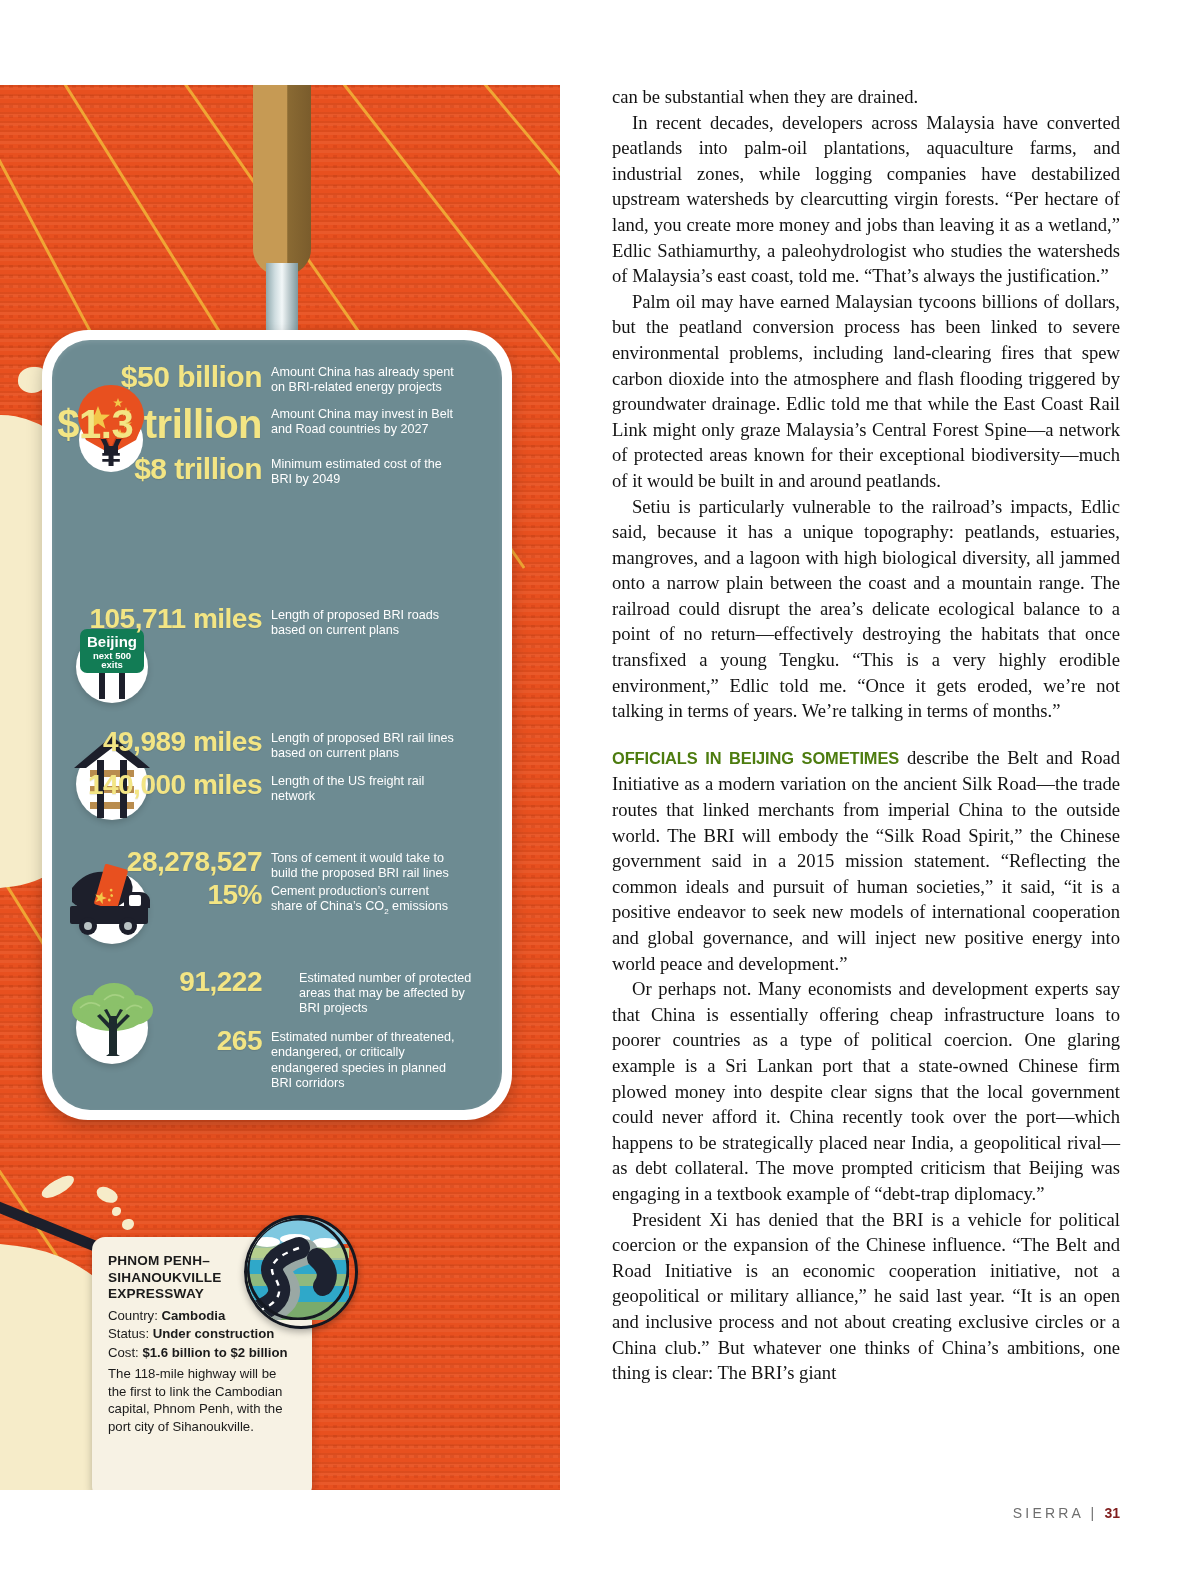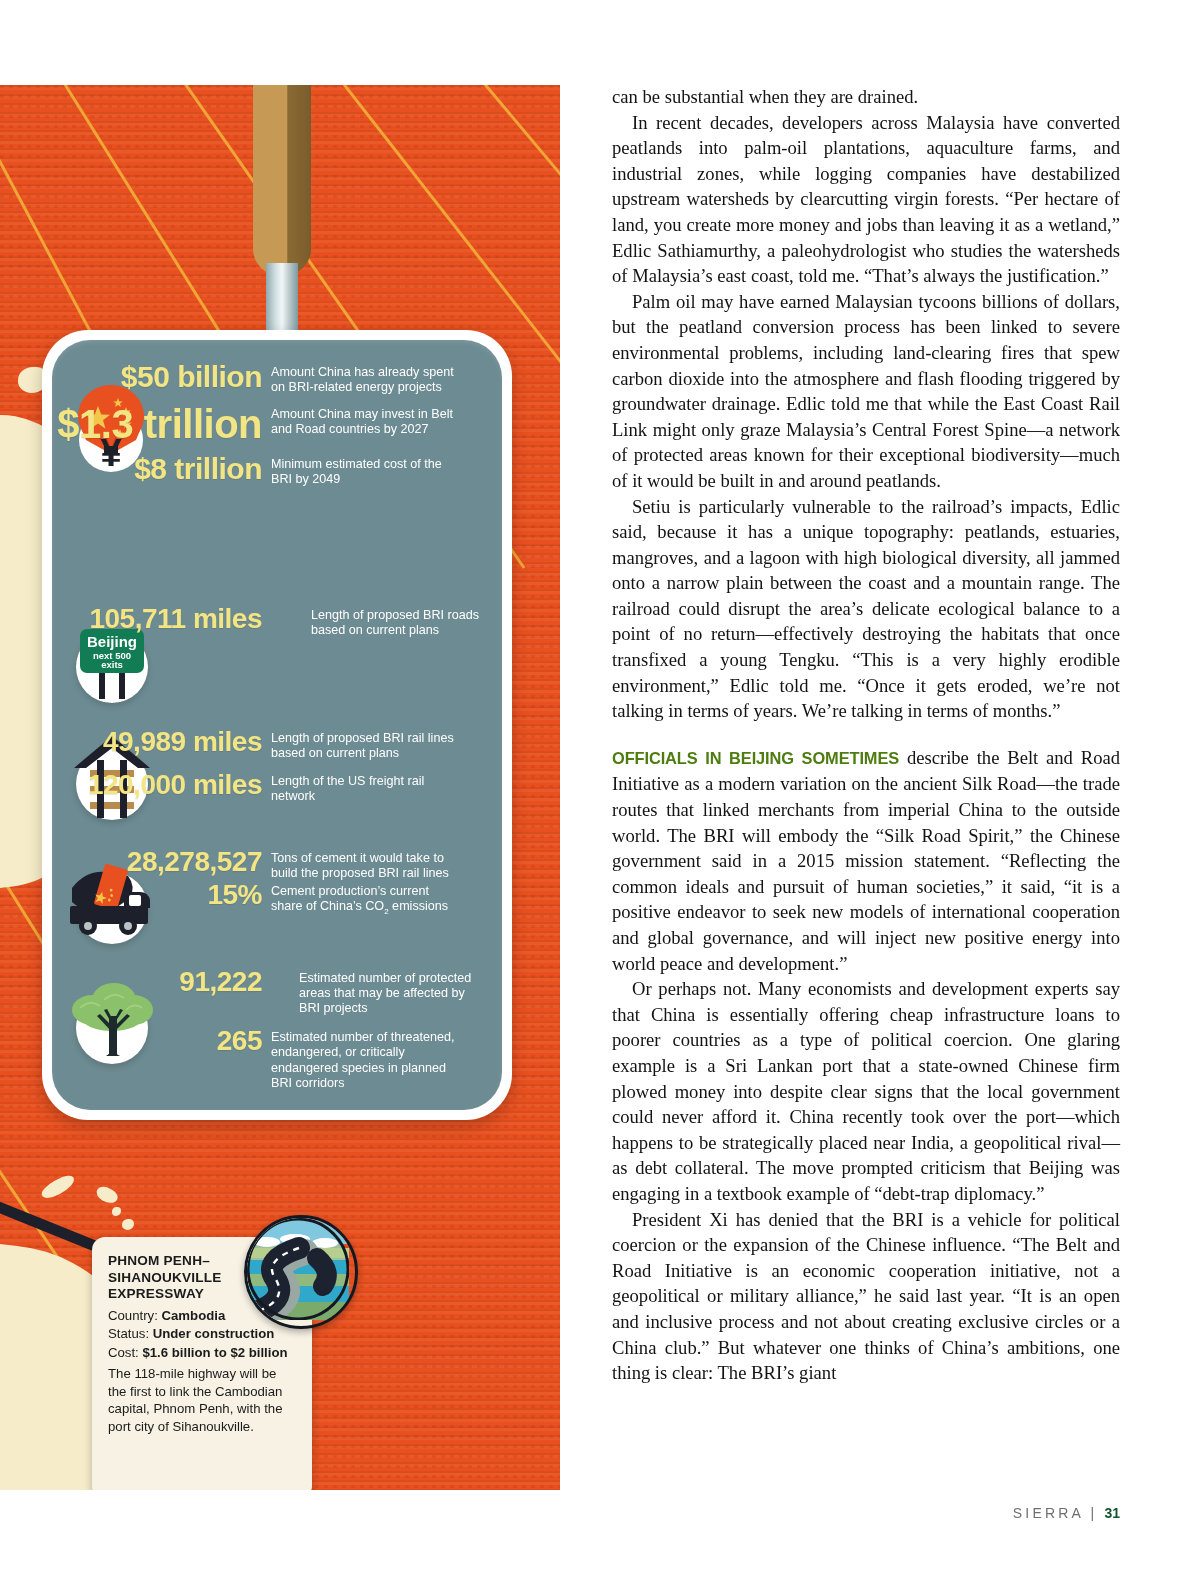--- a/index.html
+++ b/index.html
@@ -140,21 +140,21 @@
   .leadin{
     font-family:"Liberation Sans", sans-serif;
     font-weight:bold; color:#4d7c0f; font-size:16.4px;
     letter-spacing:-.1px;
   }
   #folio{
     position:absolute; left:612px; top:1505px; width:508px;
     text-align:right; font-family:"Liberation Sans", sans-serif;
     font-size:14px; color:#6e6e6e; letter-spacing:3.2px;
   }
-  #folio .pg{ color:#14532d; font-weight:bold; letter-spacing:0;margin-top:16px; }
+  #folio .pg{ color:#7f1d1d; font-weight:bold; letter-spacing:0;margin-top:16px; }
 </style>
 </head>
 <body>
 
 <div id="infographic">
   <div id="wave-texture"></div>
   <div id="wave-texture2"></div>
 
   <div class="route-line" style="left:-40px;top:0px;width:460px;transform:rotate(62deg);"></div>
   <div class="route-line" style="left:60px;top:-10px;width:520px;transform:rotate(58deg);"></div>
@@ -220,21 +220,21 @@
         <div class="icon-circle"></div>
         <svg width="86" height="92" viewBox="0 0 86 92" style="position:absolute;left:0;top:0;">
           <rect x="31" y="56" width="6" height="26" fill="#1d1f2b"></rect>
           <rect x="51" y="56" width="6" height="26" fill="#1d1f2b"></rect>
           <rect x="12" y="12" width="64" height="44" rx="7" fill="#127c55"></rect>
           <text x="44" y="30" font-family="Liberation Sans, sans-serif" font-size="15" font-weight="bold" fill="#ffffff" text-anchor="middle">Beijing</text>
           <text x="44" y="42" font-family="Liberation Sans, sans-serif" font-size="9.5" font-weight="bold" fill="#ffffff" text-anchor="middle">next 500</text>
           <text x="44" y="51" font-family="Liberation Sans, sans-serif" font-size="9.5" font-weight="bold" fill="#ffffff" text-anchor="middle">exits</text>
         </svg>
       </div>
-      <div class="stat-row" style="margin-bottom:10px;gap:40px;">
+      <div class="stat-row" style="margin-bottom:10px;">
         <div class="stat-num" style="font-size:28px;">105,711 miles</div>
         <div class="stat-desc">Length of proposed BRI roads based on current plans</div>
       </div>
     </div>
 
     <div class="stat-group" style="top:388px;">
       <div class="icon-badge" style="top:6px;">
         <div class="icon-circle"></div>
         <svg width="86" height="92" viewBox="0 0 86 92" style="position:absolute;left:0;top:0;">
           <polygon points="44,2 82,34 70,34 44,14 18,34 6,34" fill="#1d1f2b"></polygon>
@@ -245,21 +245,21 @@
           </g>
           <rect x="29" y="26" width="7" height="58" fill="#1d1f2b"></rect>
           <rect x="52" y="26" width="7" height="58" fill="#1d1f2b"></rect>
         </svg>
       </div>
       <div class="stat-row" style="margin-bottom:10px;">
         <div class="stat-num" style="font-size:28px;">49,989 miles</div>
         <div class="stat-desc">Length of proposed BRI rail lines based on current plans</div>
       </div>
       <div class="stat-row">
-        <div class="stat-num" style="font-size:28px;">120,000 miles</div>
+        <div class="stat-num" style="font-size:28px;">140,000 miles</div>
         <div class="stat-desc">Length of the US freight rail network</div>
       </div>
     </div>
 
     <div class="stat-group" style="top:508px;">
       <div class="icon-badge" style="top:10px;">
         <div class="icon-circle"></div>
         <svg width="100" height="92" viewBox="0 0 100 92" style="position:absolute;left:-2px;top:0;">
           <path d="M6 30 q14 -18 34 -16 l22 4 q8 10 2 22 l-20 14 q-24 4 -38 -10 z" fill="#1d1f2b"></path>
           <rect x="33" y="8" width="24" height="42" rx="2" fill="#e8501f" transform="rotate(16 45 29)"></rect>

